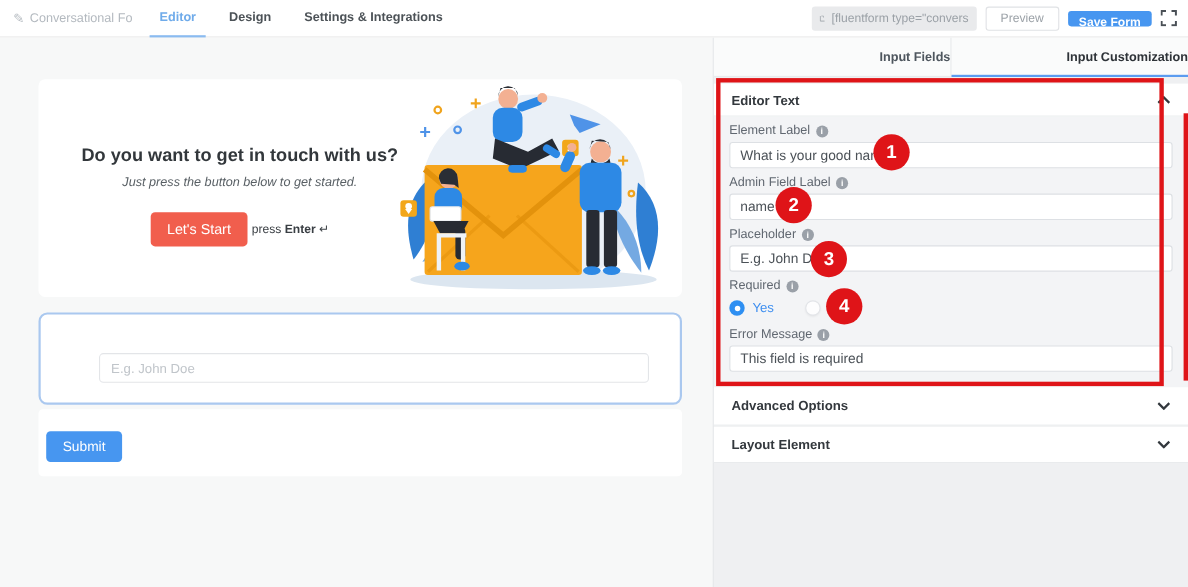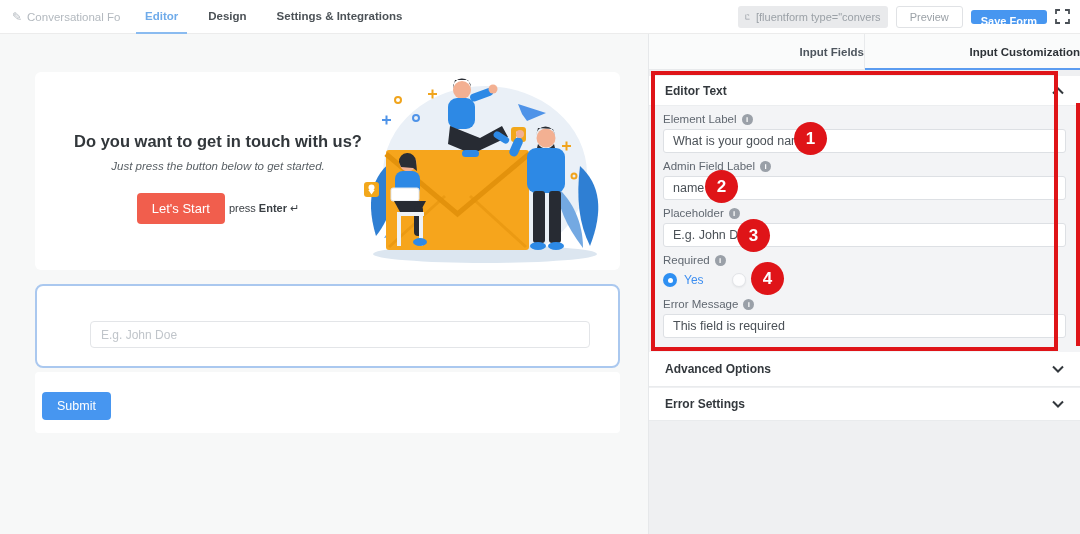--- a/index.html
+++ b/index.html
@@ -274,21 +274,21 @@
   </div>
 
   <div class="acc-bar acc-adv">
     <span>Advanced Options</span>
     <svg width="12" height="8" viewBox="0 0 12 8">
       <path d="M1 1.5 L6 6.5 L11 1.5" fill="none" stroke="#33383d" stroke-width="2"></path>
     </svg>
   </div>
 
   <div class="acc-bar acc-layout">
-    <span>Error Settings</span>
+    <span>Layout Element</span>
     <svg width="12" height="8" viewBox="0 0 12 8">
       <path d="M1 1.5 L6 6.5 L11 1.5" fill="none" stroke="#33383d" stroke-width="2"></path>
     </svg>
   </div>
 </div>
 
 <div class="ann">
   <div class="ann-rect"></div>
   <div class="ann-strip"></div>
   <div class="badge badge-1">1</div>

